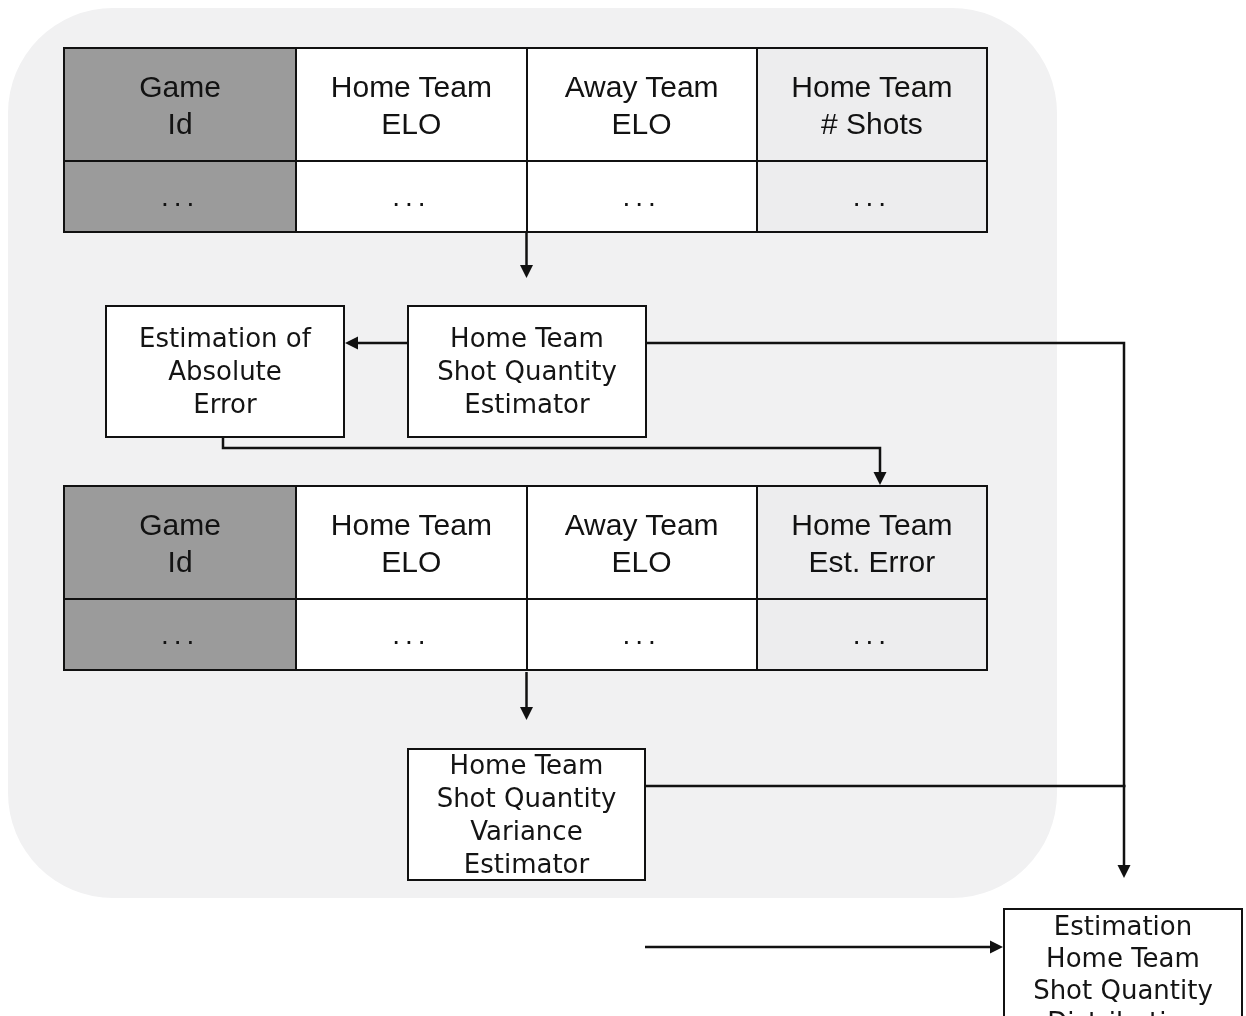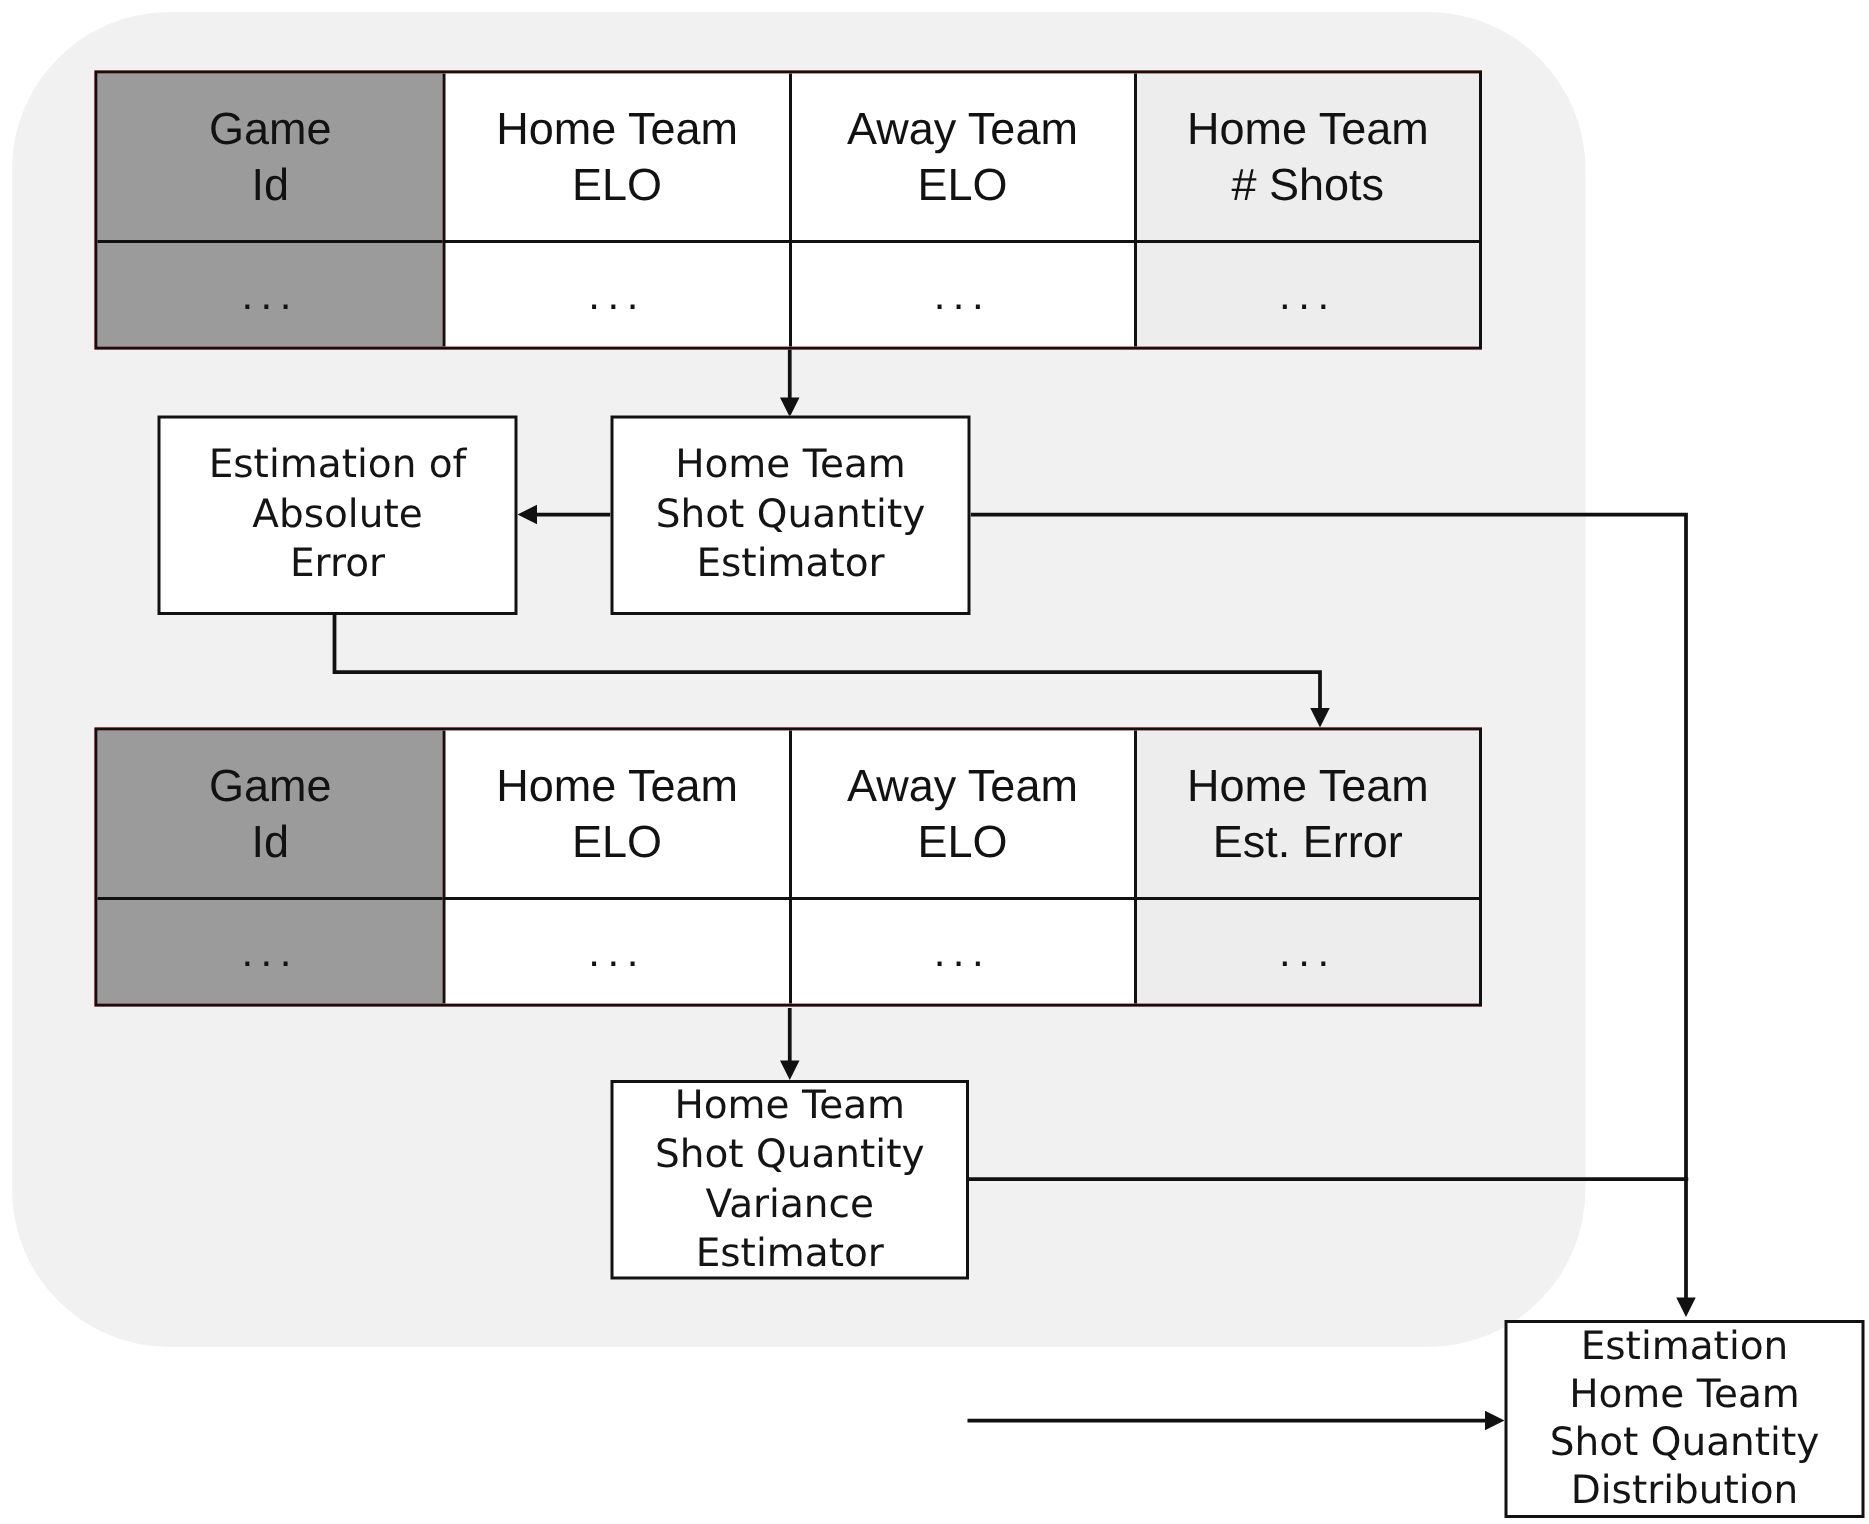--- a/index.html
+++ b/index.html
@@ -13,40 +13,40 @@
     position:absolute; left:8px; top:8px; width:1049px; height:890px;
     background:var(--canvas,#f1f1f2); border-radius:105px;
   }
 
   .wires{ position:absolute; left:0; top:0; width:1246px; height:1016px; pointer-events:none; }
   .wires path{ stroke:var(--ink,#111); stroke-width:2.5; fill:none; }
   .wires polygon{ fill:var(--ink,#111); stroke:none; }
 
   .dtable{
     position:absolute; width:925px; height:186px; box-sizing:border-box;
-    border:2px solid var(--ink,#111); background:#ef4444;
+    border:2px solid var(--ink,#111); background:#0369a1;
     display:grid; grid-template-columns:repeat(4,1fr); grid-template-rows:113px 1fr;
   }
   .cell{
     display:flex; align-items:center; justify-content:center; text-align:center;
     font-size:30px; line-height:37px; color:#121212; white-space:pre-line;
     box-sizing:border-box; background:#ffffff;
   }
   .cell.hrow{ border-bottom:2px solid var(--ink,#111); }
   .cell.bl{ border-left:2px solid var(--ink,#111); }
   .cell.dark{ background:var(--dark,#9b9b9b); }
   .cell.light{ background:var(--light,#ededee); }
   .cell.dots{ font-size:28px; letter-spacing:5px; }
 
   .node{
     position:absolute; box-sizing:border-box; background:#ffffff;
     border:2px solid var(--ink,#111);
     display:flex; align-items:center; justify-content:center; text-align:center;
     font-family:"DejaVu Sans", sans-serif; font-size:26px; line-height:33px;
-    color:#141414; white-space:pre-line;
+    color:#141414; white-space:pre-line;margin-top:28px;
   }
   .n-esterr   { left:105px; top:277px; width:240px; height:133px; }
   .n-estimator{ left:407px; top:277px; width:240px; height:133px; }
   .n-variance { left:407px; top:720px; width:239px; height:133px; }
   .n-newinput { left:406px; top:923px; width:239px; height:49px; }
   .n-forecast { left:1003px; top:880px; width:240px; height:132px; line-height:32px; }
 </style>
 </head>
 <body>
 

